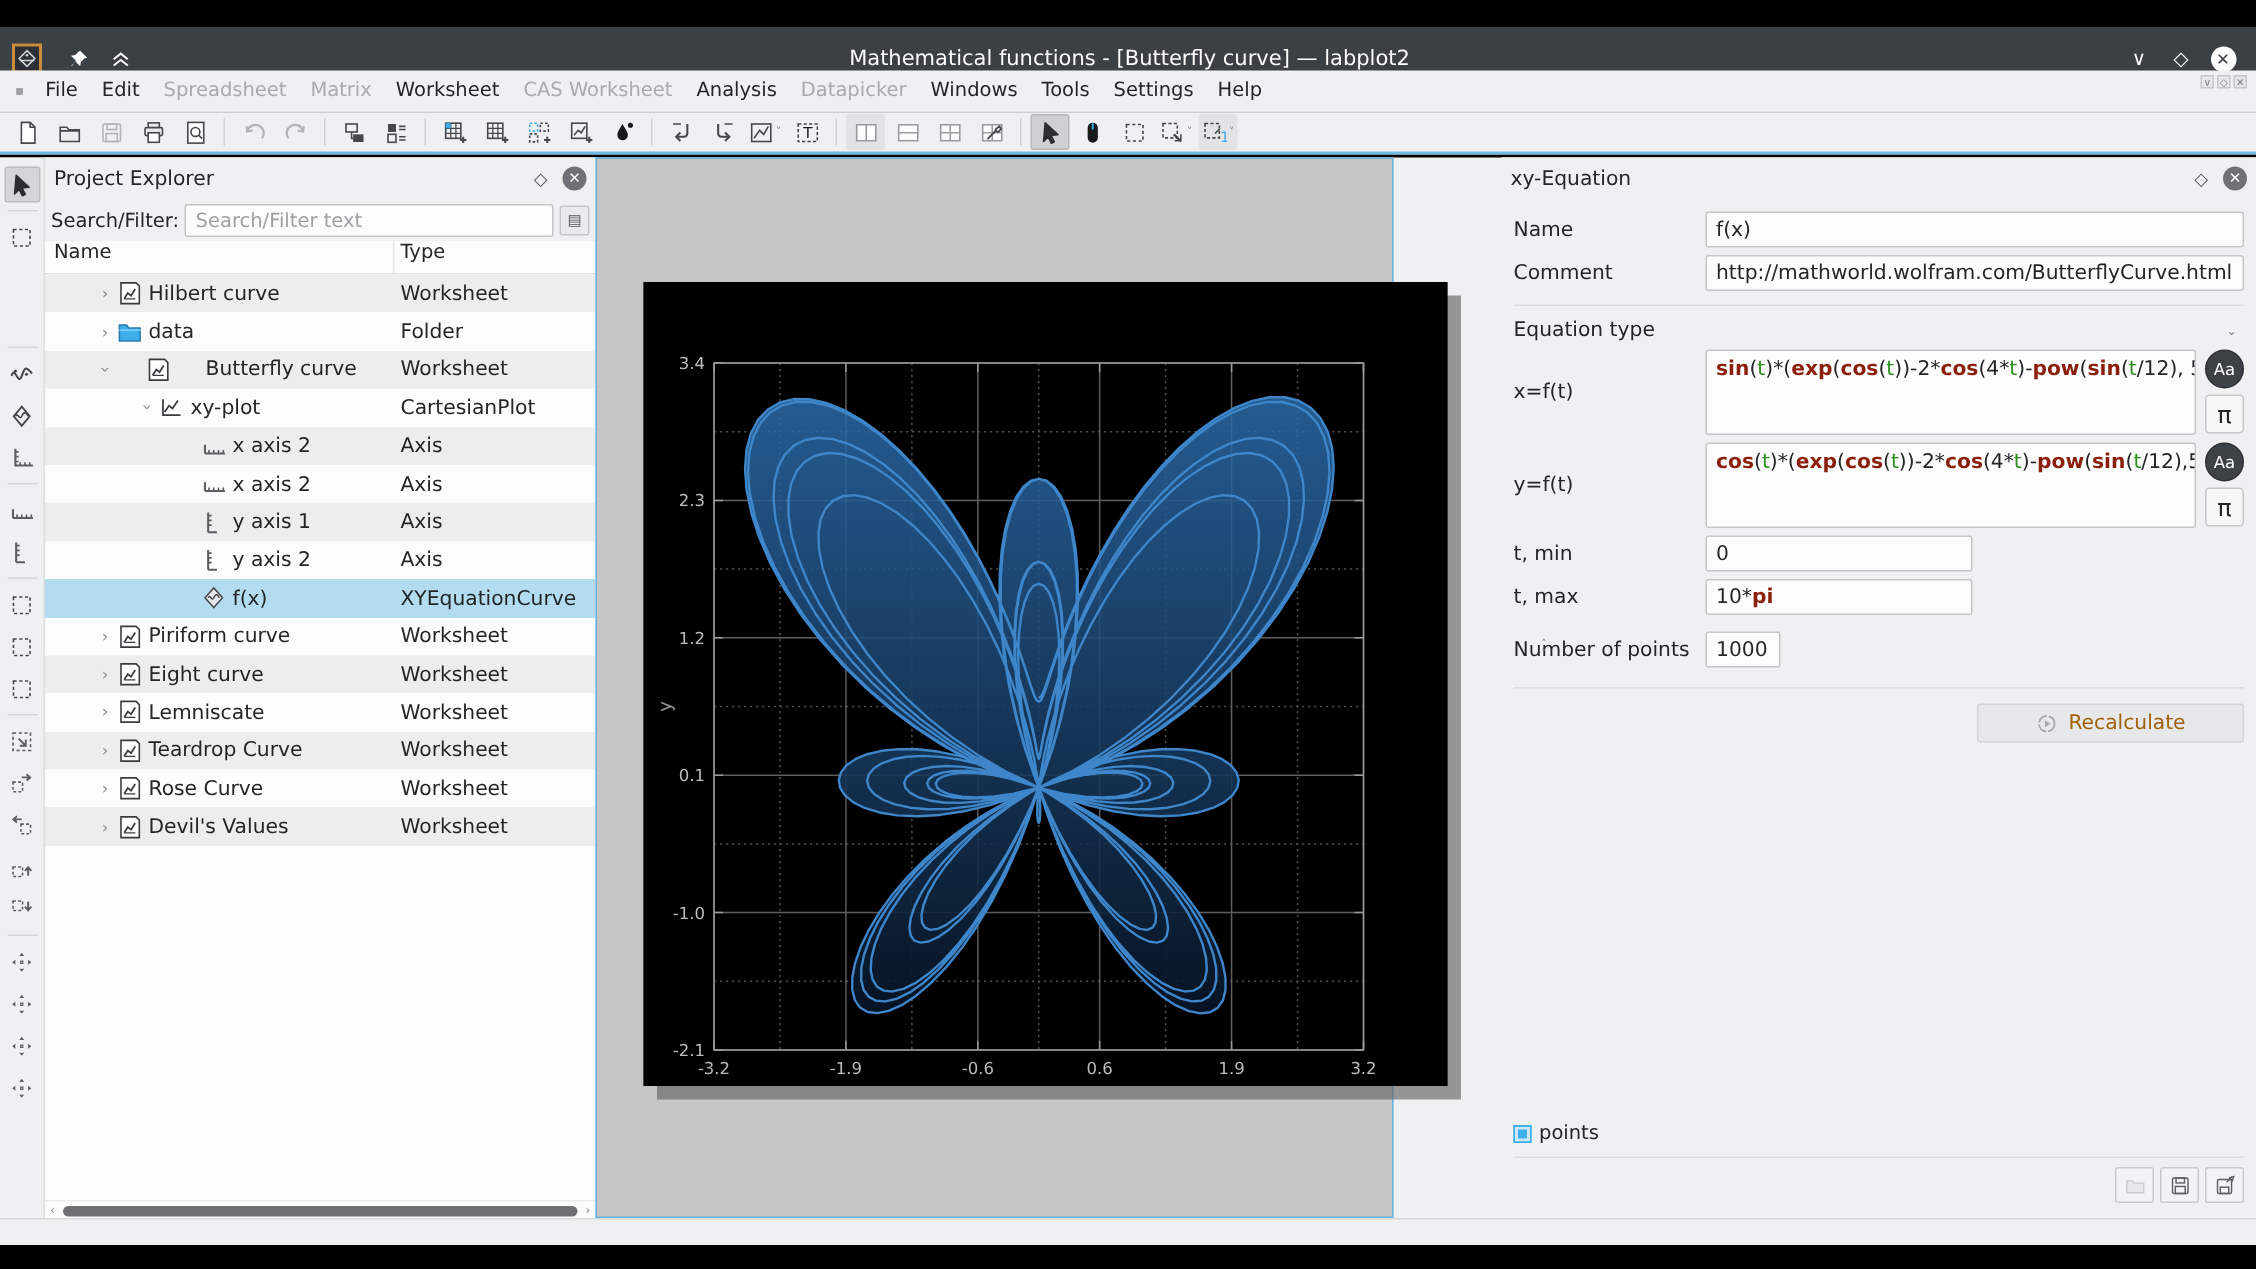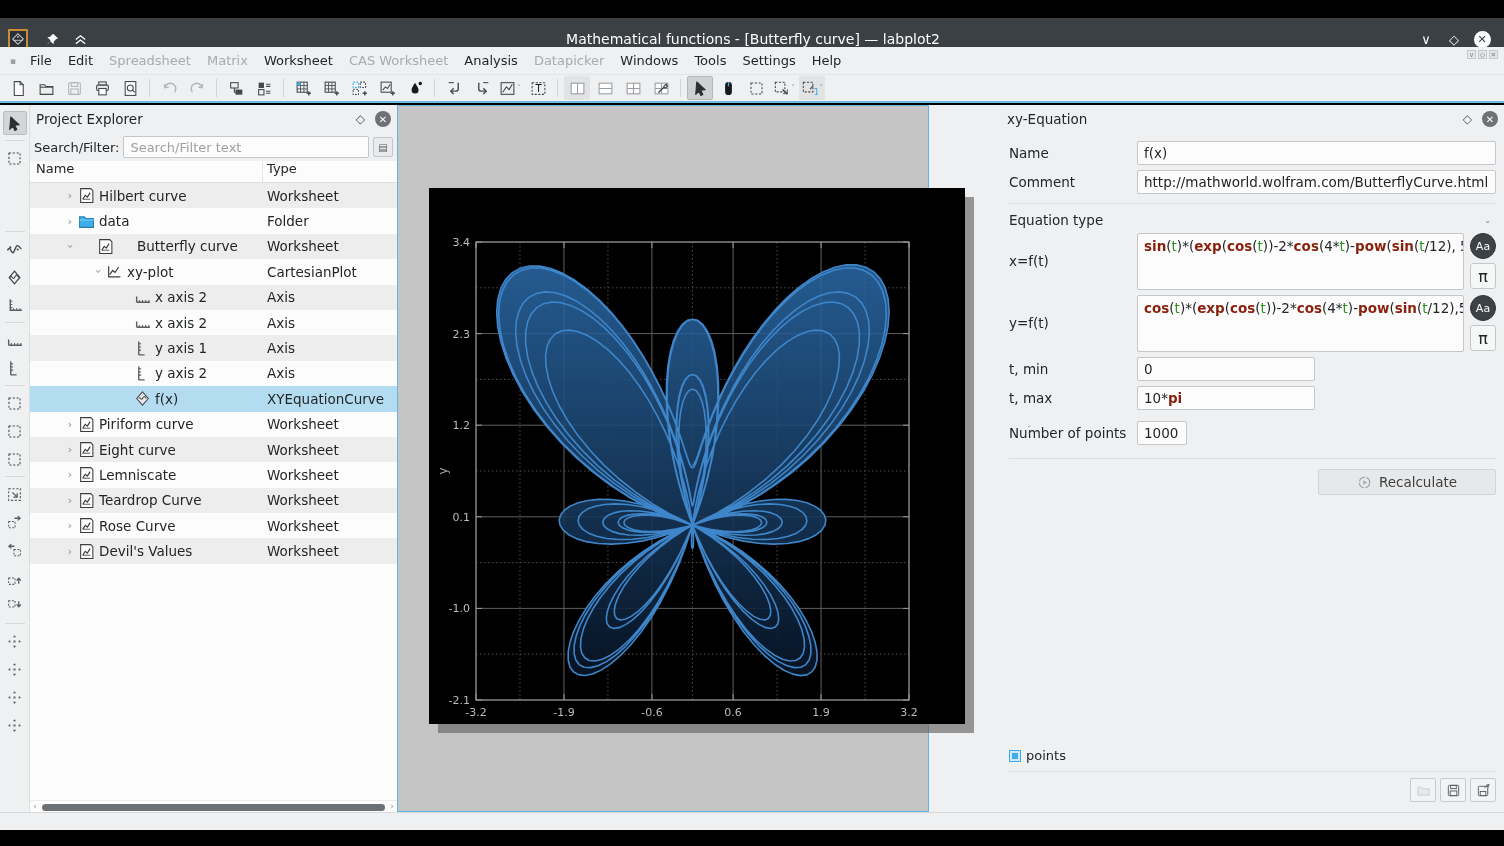--- a/index.html
+++ b/index.html
@@ -111,21 +111,21 @@
   .fbtns { width:32px; flex:none; display:flex; flex-direction:column; gap:4px; align-items:flex-end; padding-left:5px; }
   .btn-aa { width:26px; height:26px; border-radius:50%; background:#3d4247; color:#fcfcfc; font-size:11px;
     display:flex; align-items:center; justify-content:center; border:1px solid #2e3236; }
   .btn-pi { width:26px; height:26px; border-radius:3px; background:#f6f7f7; border:1px solid #c5c6c7;
     font-size:16px; display:flex; align-items:center; justify-content:center; color:#232627; }
   .fn { color:#8a1f0c; font-weight:bold; }
   .vr { color:#2c8f1e; }
   .hr { height:1px; background:#dcdddd; margin:4px 0 8px 0; }
   .recalc-row { display:flex; justify-content:flex-end; margin-top:2px; }
   .recalc { width:178px; height:26px; background:#e7e8e9; border:1px solid #d3d4d5; border-radius:2px;
-    color:#404040; font-size:13.5px; display:flex; align-items:center; justify-content:center; gap:7px; }
+    color:#a16207; font-size:13.5px; display:flex; align-items:center; justify-content:center; gap:7px; }
   .spacer { flex:1; }
   .visrow { display:flex; align-items:center; gap:5px; margin-bottom:8px; }
   .chk { width:12px; height:12px; border:1px solid #3daee9; background:#3daee9; box-shadow:inset 0 0 0 2px #cfe9f7; }
   .dockfoot { border-top:1px solid #dcdddd; padding-top:6px; display:flex; justify-content:flex-end; gap:4px; padding-bottom:2px; }
   .foot-btn { width:26px; height:24px; border:1px solid #c9cacb; background:#f2f3f4; border-radius:2px;
     display:flex; align-items:center; justify-content:center; }
   .foot-btn.disabled svg { opacity:.4; }
 
   
   .statusbar { position:absolute; top:812px; left:0; right:0; height:18px; background:#eff0f1; border-top:1px solid #d8d9da; }

